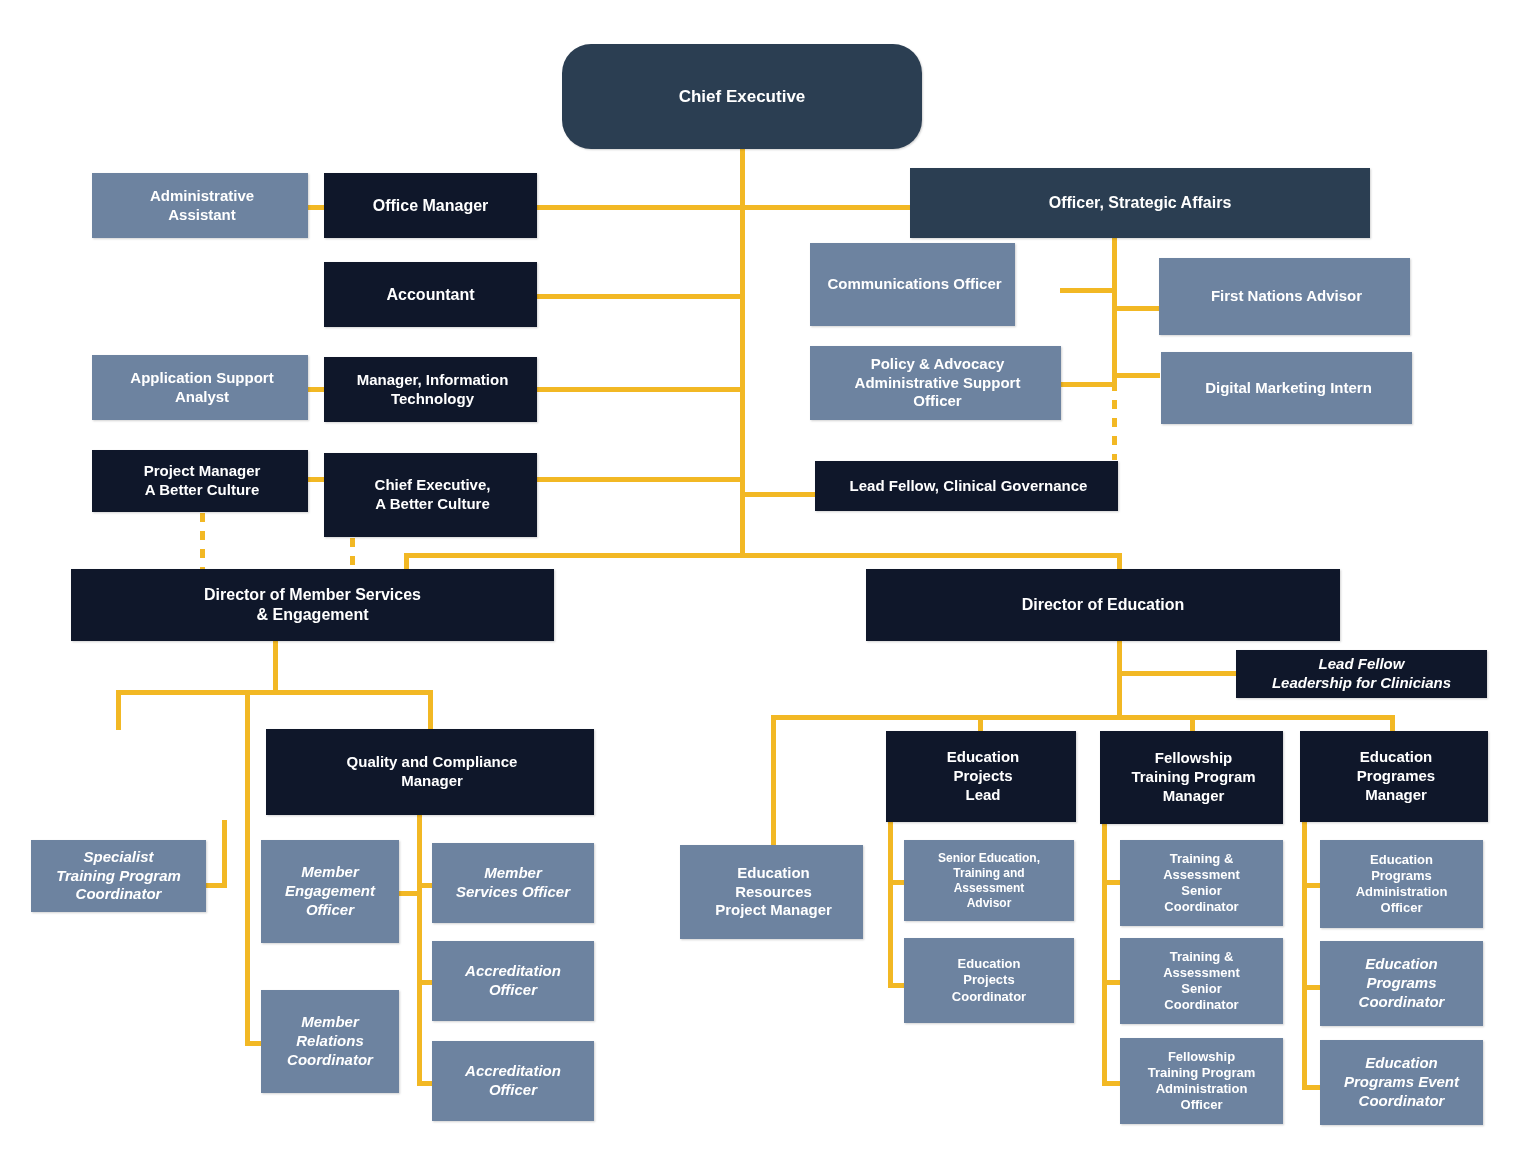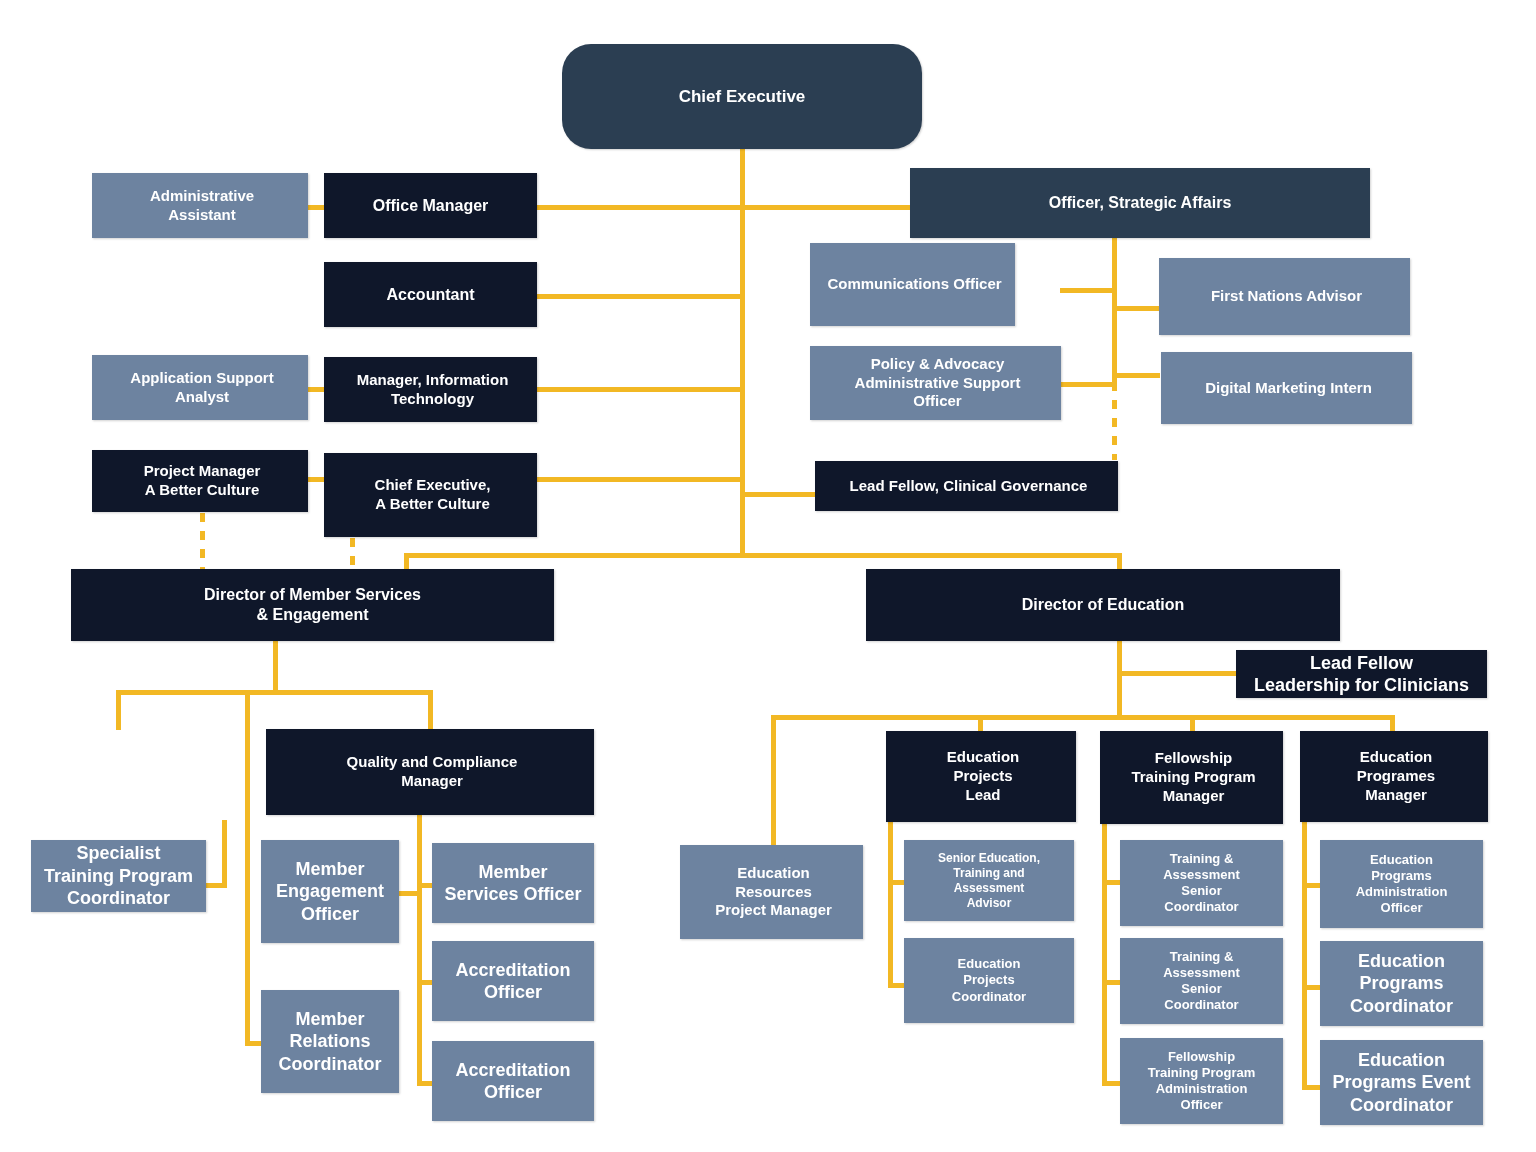--- a/index.html
+++ b/index.html
@@ -27,21 +27,21 @@
     box-shadow:1px 1px 2px rgba(0,0,0,0.18);
   }
   .node span{display:block;width:100%;}
   .dark{background:#0f172a;}
   .darker{background:#2b3e52;}
   .light{background:#6d83a0;}
 
   .f17{font-size:17px;border-radius:29px;}
   .f16{font-size:16px;}
   .f15{font-size:15px;padding-left:10px;}
-  .f14{font-size:18px;}
+  .f14{font-size:15px;font-style:italic;}
   .f13{font-size:13px;}
   .f12{font-size:12px;}
 
   .ln{position:absolute;background:#f2b824;z-index:1;}
   .lnv{width:5px;}
   .lnh{height:5px;}
   .dash-v{
     position:absolute;width:5px;z-index:1;
     background-image:linear-gradient(to bottom,#f2b824 0 9px,rgba(255,255,255,0) 9px 18px);
     background-size:5px 18px;

